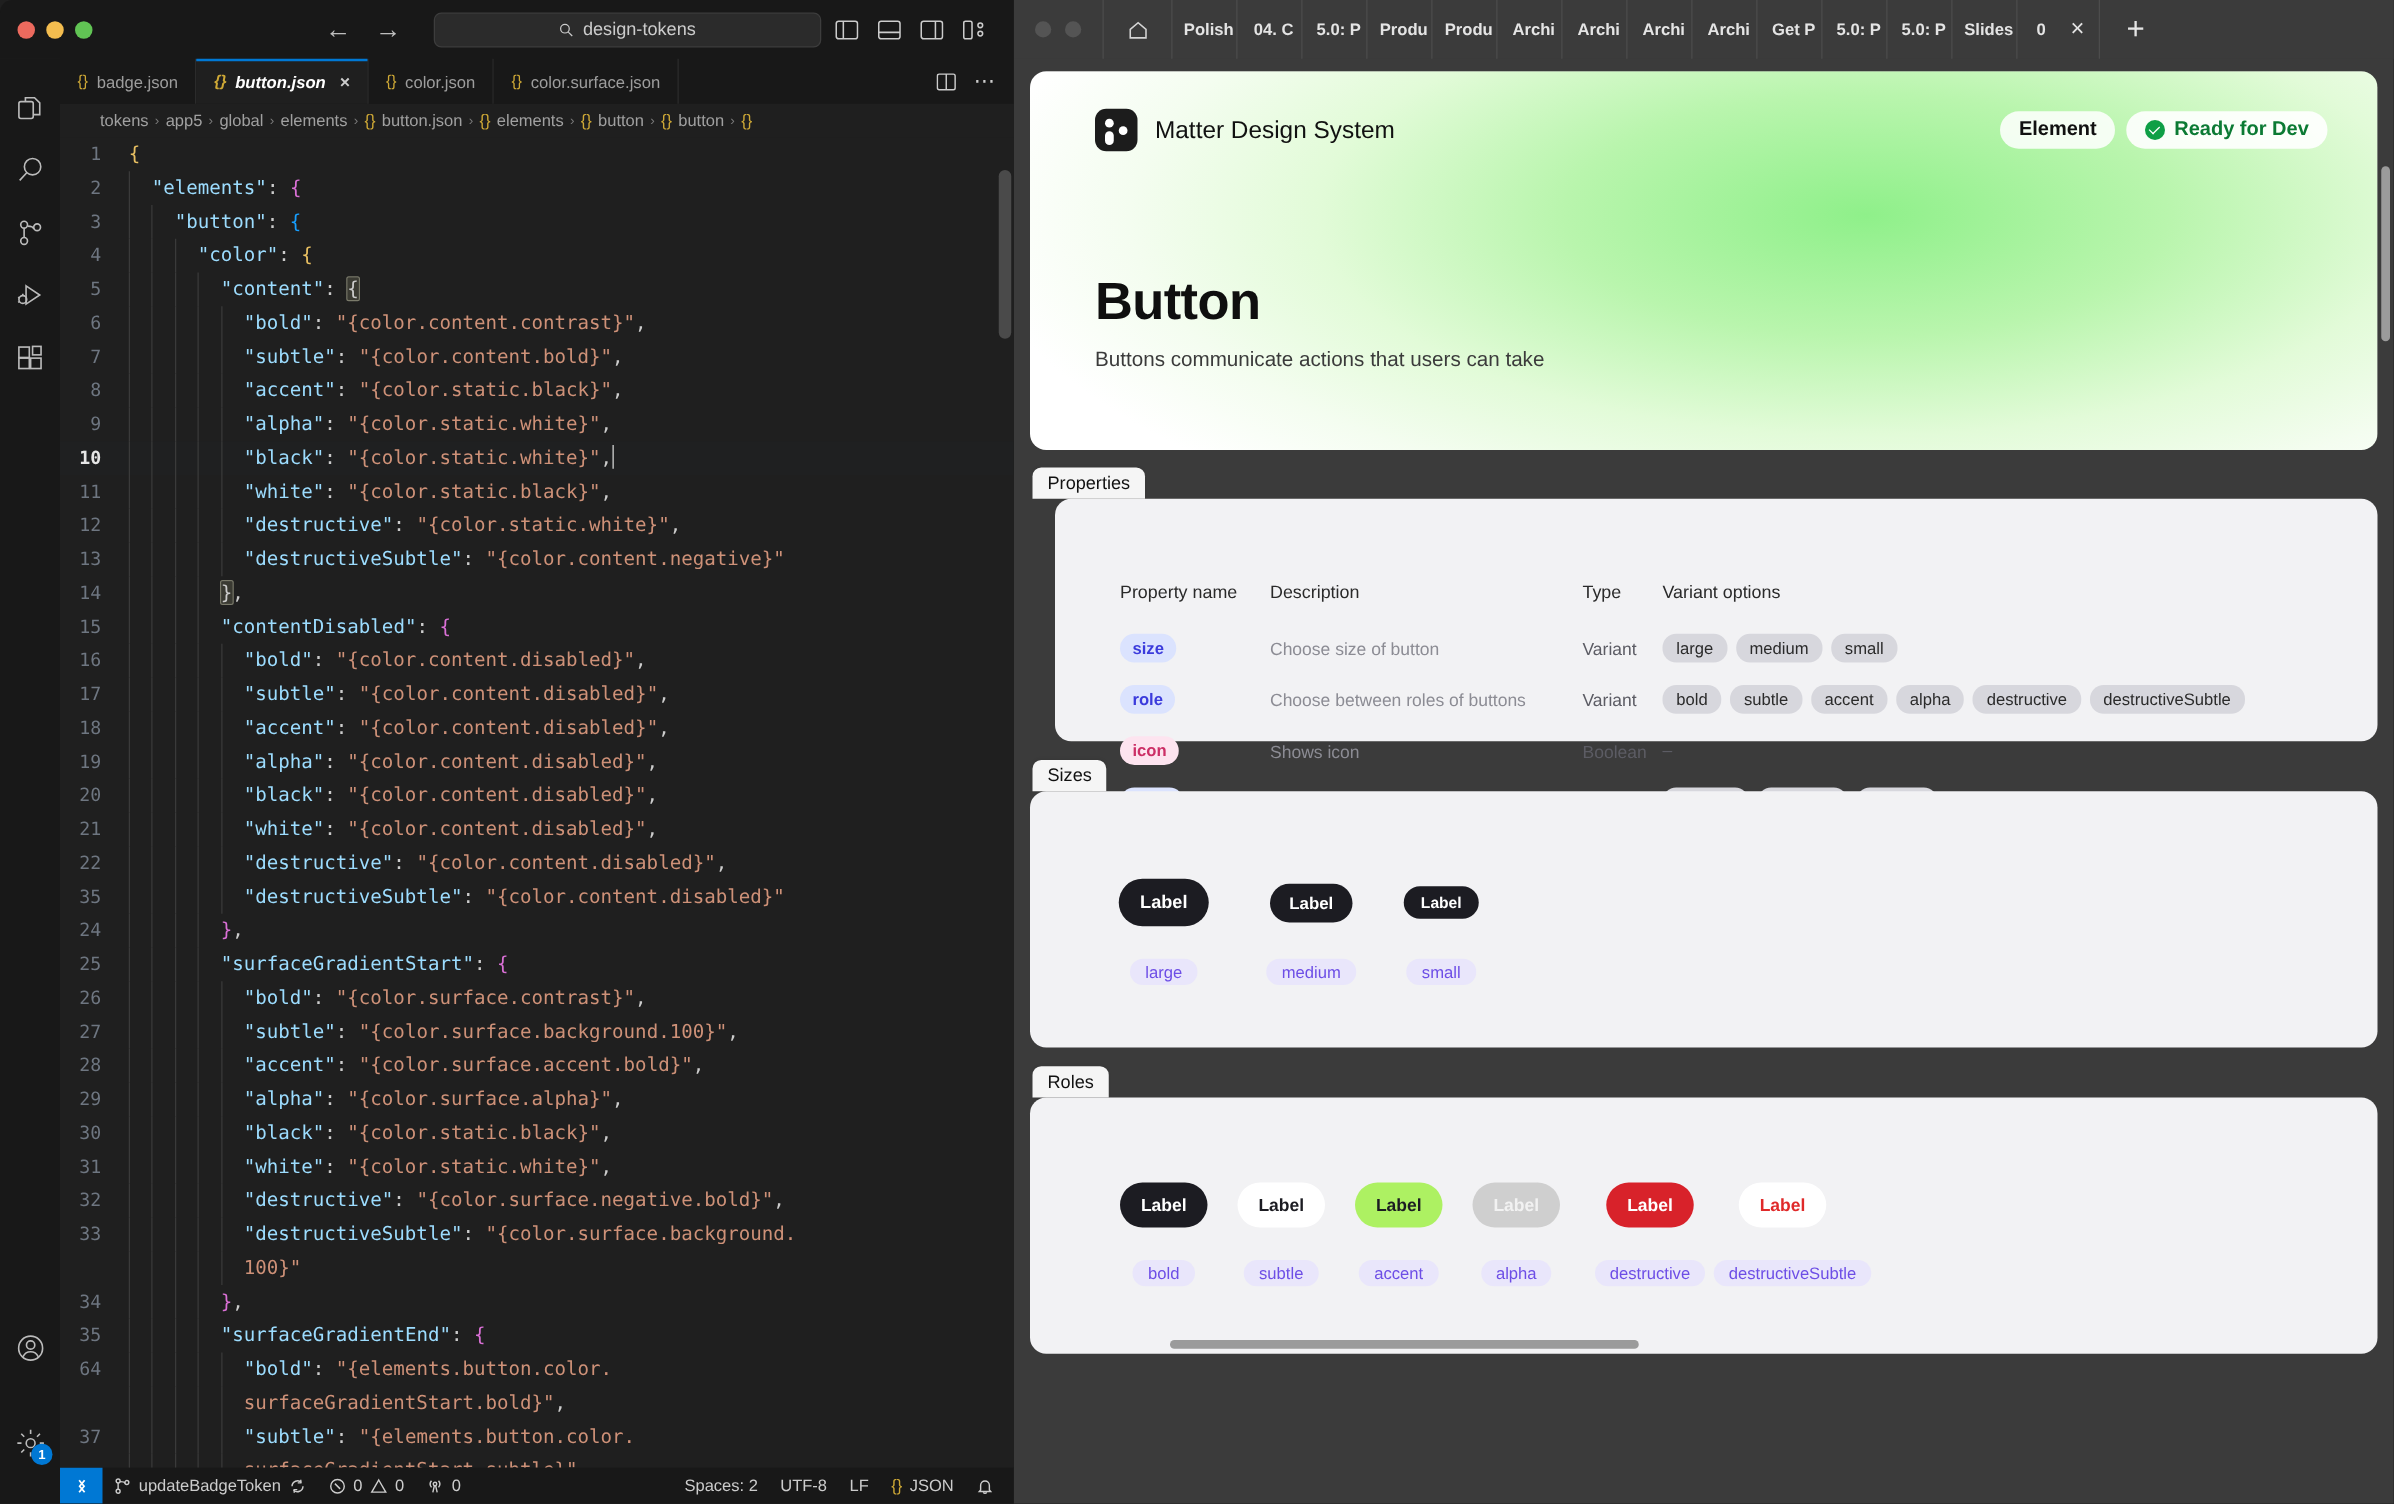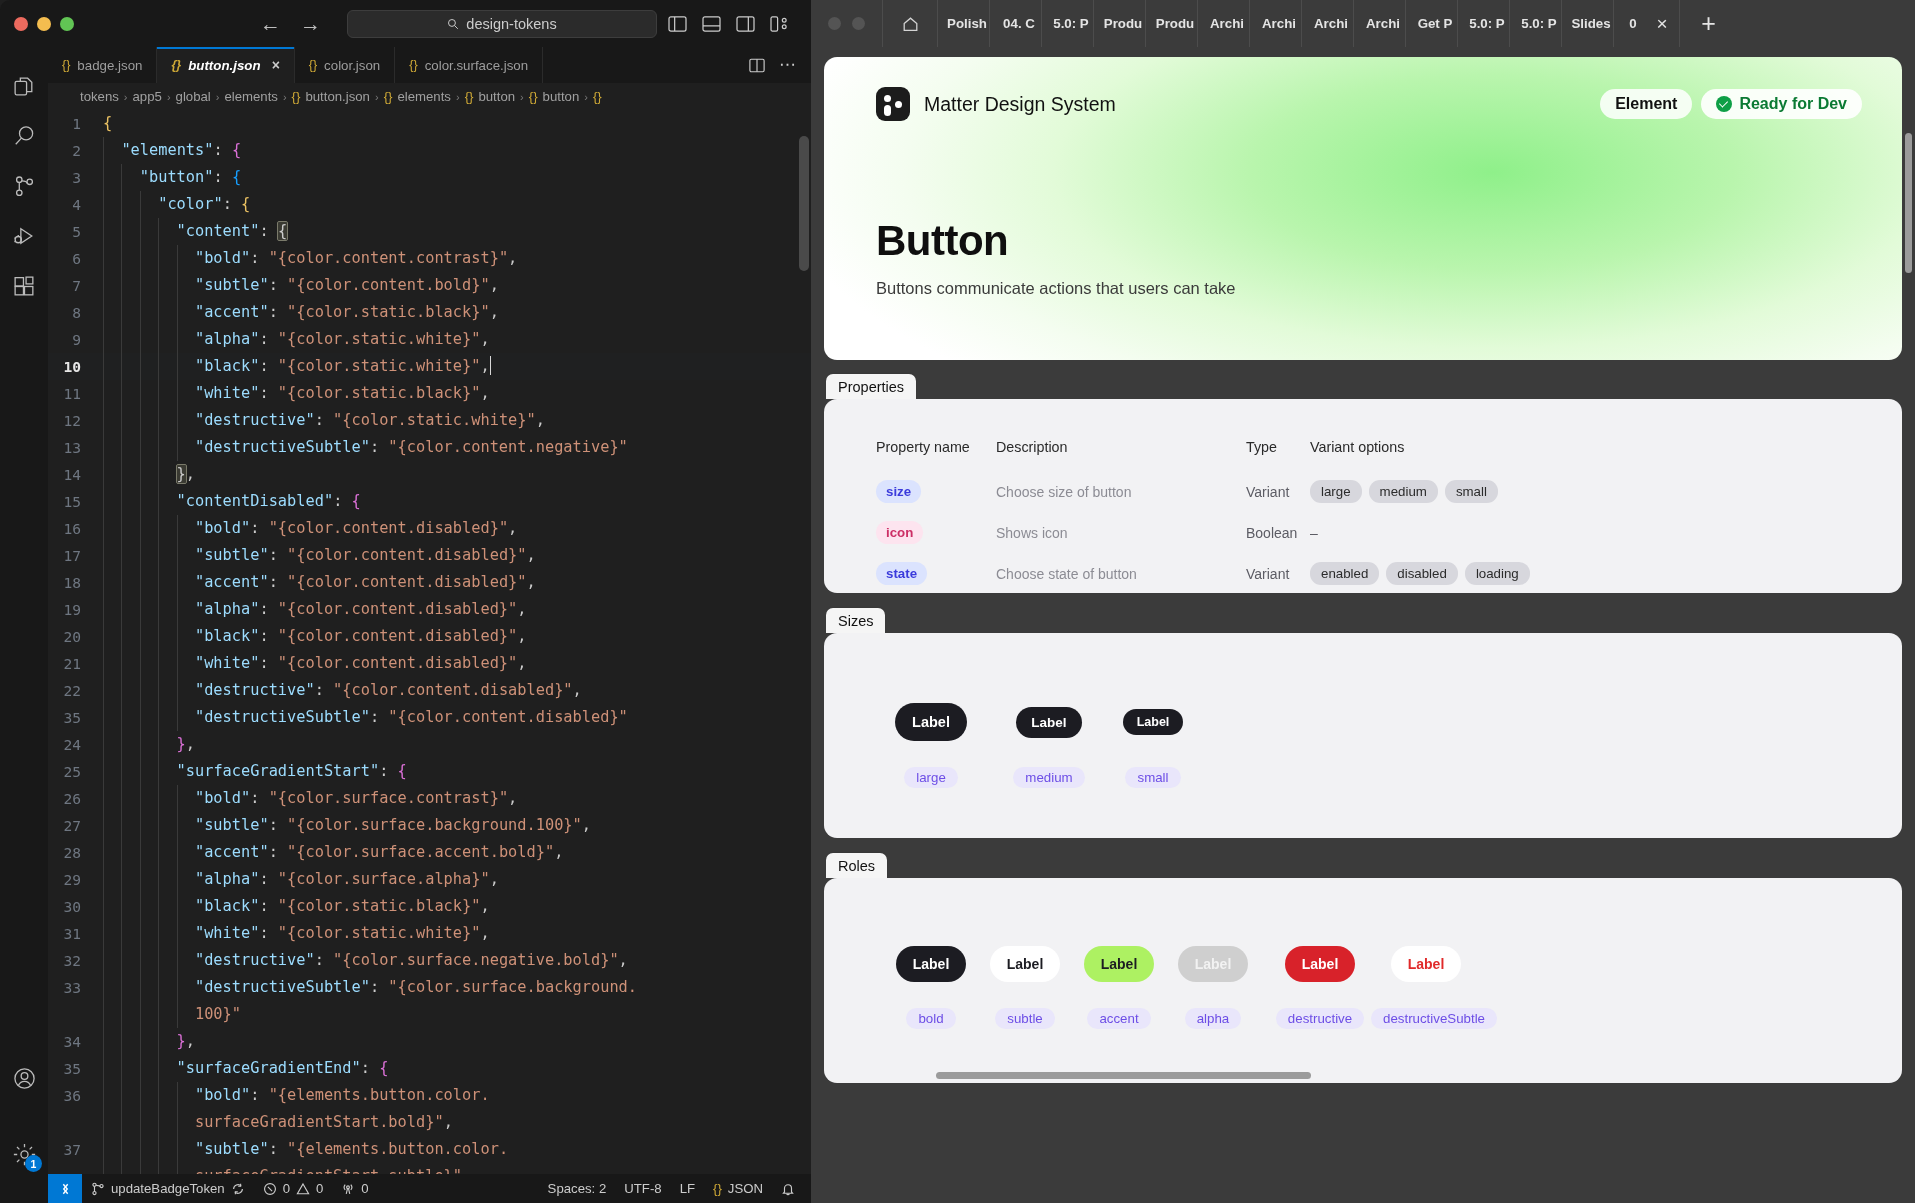--- a/index.html
+++ b/index.html
@@ -466,21 +466,21 @@
               </div>
               <div class="coderow">
                 <div class="gutter">34</div>
                 <div class="codetext"><span class="ind" style="margin-left: 0px; width: 18.4px;"></span><span class="ind" style="margin-left: 0px; width: 18.4px;"></span><span class="ind" style="margin-left: 0px; width: 18.4px;"></span><span class="ind" style="margin-left: 0px; width: 18.4px;"></span><span class="b2">}</span><span class="p">,</span></div>
               </div>
               <div class="coderow">
                 <div class="gutter">35</div>
                 <div class="codetext"><span class="ind" style="margin-left: 0px; width: 18.4px;"></span><span class="ind" style="margin-left: 0px; width: 18.4px;"></span><span class="ind" style="margin-left: 0px; width: 18.4px;"></span><span class="ind" style="margin-left: 0px; width: 18.4px;"></span><span class="k">"surfaceGradientEnd"</span><span class="p">: </span><span class="b2">{</span></div>
               </div>
               <div class="coderow">
-                <div class="gutter">36</div>
+                <div class="gutter">64</div>
                 <div class="codetext"><span class="ind" style="margin-left: 0px; width: 18.4px;"></span><span class="ind" style="margin-left: 0px; width: 18.4px;"></span><span class="ind" style="margin-left: 0px; width: 18.4px;"></span><span class="ind" style="margin-left: 0px; width: 18.4px;"></span><span class="ind" style="margin-left: 0px; width: 18.4px;"></span><span class="k">"bold"</span><span class="p">: </span><span class="s">"{elements.button.color.</span></div>
               </div>
               <div class="coderow">
                 <div class="gutter"></div>
                 <div class="codetext"><span class="ind" style="margin-left: 0px; width: 18.4px;"></span><span class="ind" style="margin-left: 0px; width: 18.4px;"></span><span class="ind" style="margin-left: 0px; width: 18.4px;"></span><span class="ind" style="margin-left: 0px; width: 18.4px;"></span><span class="ind" style="margin-left: 0px; width: 18.4px;"></span><span class="s">surfaceGradientStart.bold}"</span><span class="p">,</span></div>
               </div>
               <div class="coderow">
                 <div class="gutter">37</div>
                 <div class="codetext"><span class="ind" style="margin-left: 0px; width: 18.4px;"></span><span class="ind" style="margin-left: 0px; width: 18.4px;"></span><span class="ind" style="margin-left: 0px; width: 18.4px;"></span><span class="ind" style="margin-left: 0px; width: 18.4px;"></span><span class="ind" style="margin-left: 0px; width: 18.4px;"></span><span class="k">"subtle"</span><span class="p">: </span><span class="s">"{elements.button.color.</span></div>
               </div>
@@ -607,38 +607,44 @@
             <span class="chk"></span>
             <span>Ready for Dev</span>
           </span>
         </div>
         <div class="hero-h1">Button</div>
         <div class="hero-sub">Buttons communicate actions that users can take</div>
       </div>
 
       <div class="sec" style="margin-top:39px;">
         <div class="sec-tab">Properties</div>
-        <div class="sec-body" style="height:194px; padding:40px 0 0 52px;">
+        <div class="sec-body" style="height:194px; padding:67px 0 0 52px;margin-left:20px;">
           <table class="props">
             <thead>
               <tr>
                 <th style="width:120px;">Property name</th>
                 <th style="width:250px;">Description</th>
                 <th style="width:64px;">Type</th>
                 <th>Variant options</th>
               </tr>
             </thead>
             <tbody id="props-host">
                 <tr>
                   <td><span class="ptag v">size</span></td>
                   <td class="pdesc">Choose size of button</td>
                   <td class="ptype">Variant</td>
                   <td><span class="opt">large</span><span class="opt">medium</span><span class="opt">small</span></td>
                 </tr>
                 <tr>
+                  <td><span class="ptag v">role</span></td>
+                  <td class="pdesc">Choose between roles of buttons</td>
+                  <td class="ptype">Variant</td>
+                  <td><span class="opt">bold</span><span class="opt">subtle</span><span class="opt">accent</span><span class="opt">alpha</span><span class="opt">destructive</span><span class="opt">destructiveSubtle</span></td>
+                </tr>
+                <tr>
                   <td><span class="ptag bl">icon</span></td>
                   <td class="pdesc">Shows icon</td>
                   <td class="ptype">Boolean</td>
                   <td><span class="ptype">–</span></td>
                 </tr>
                 <tr>
                   <td><span class="ptag v">state</span></td>
                   <td class="pdesc">Choose state of button</td>
                   <td class="ptype">Variant</td>
                   <td><span class="opt">enabled</span><span class="opt">disabled</span><span class="opt">loading</span></td>

